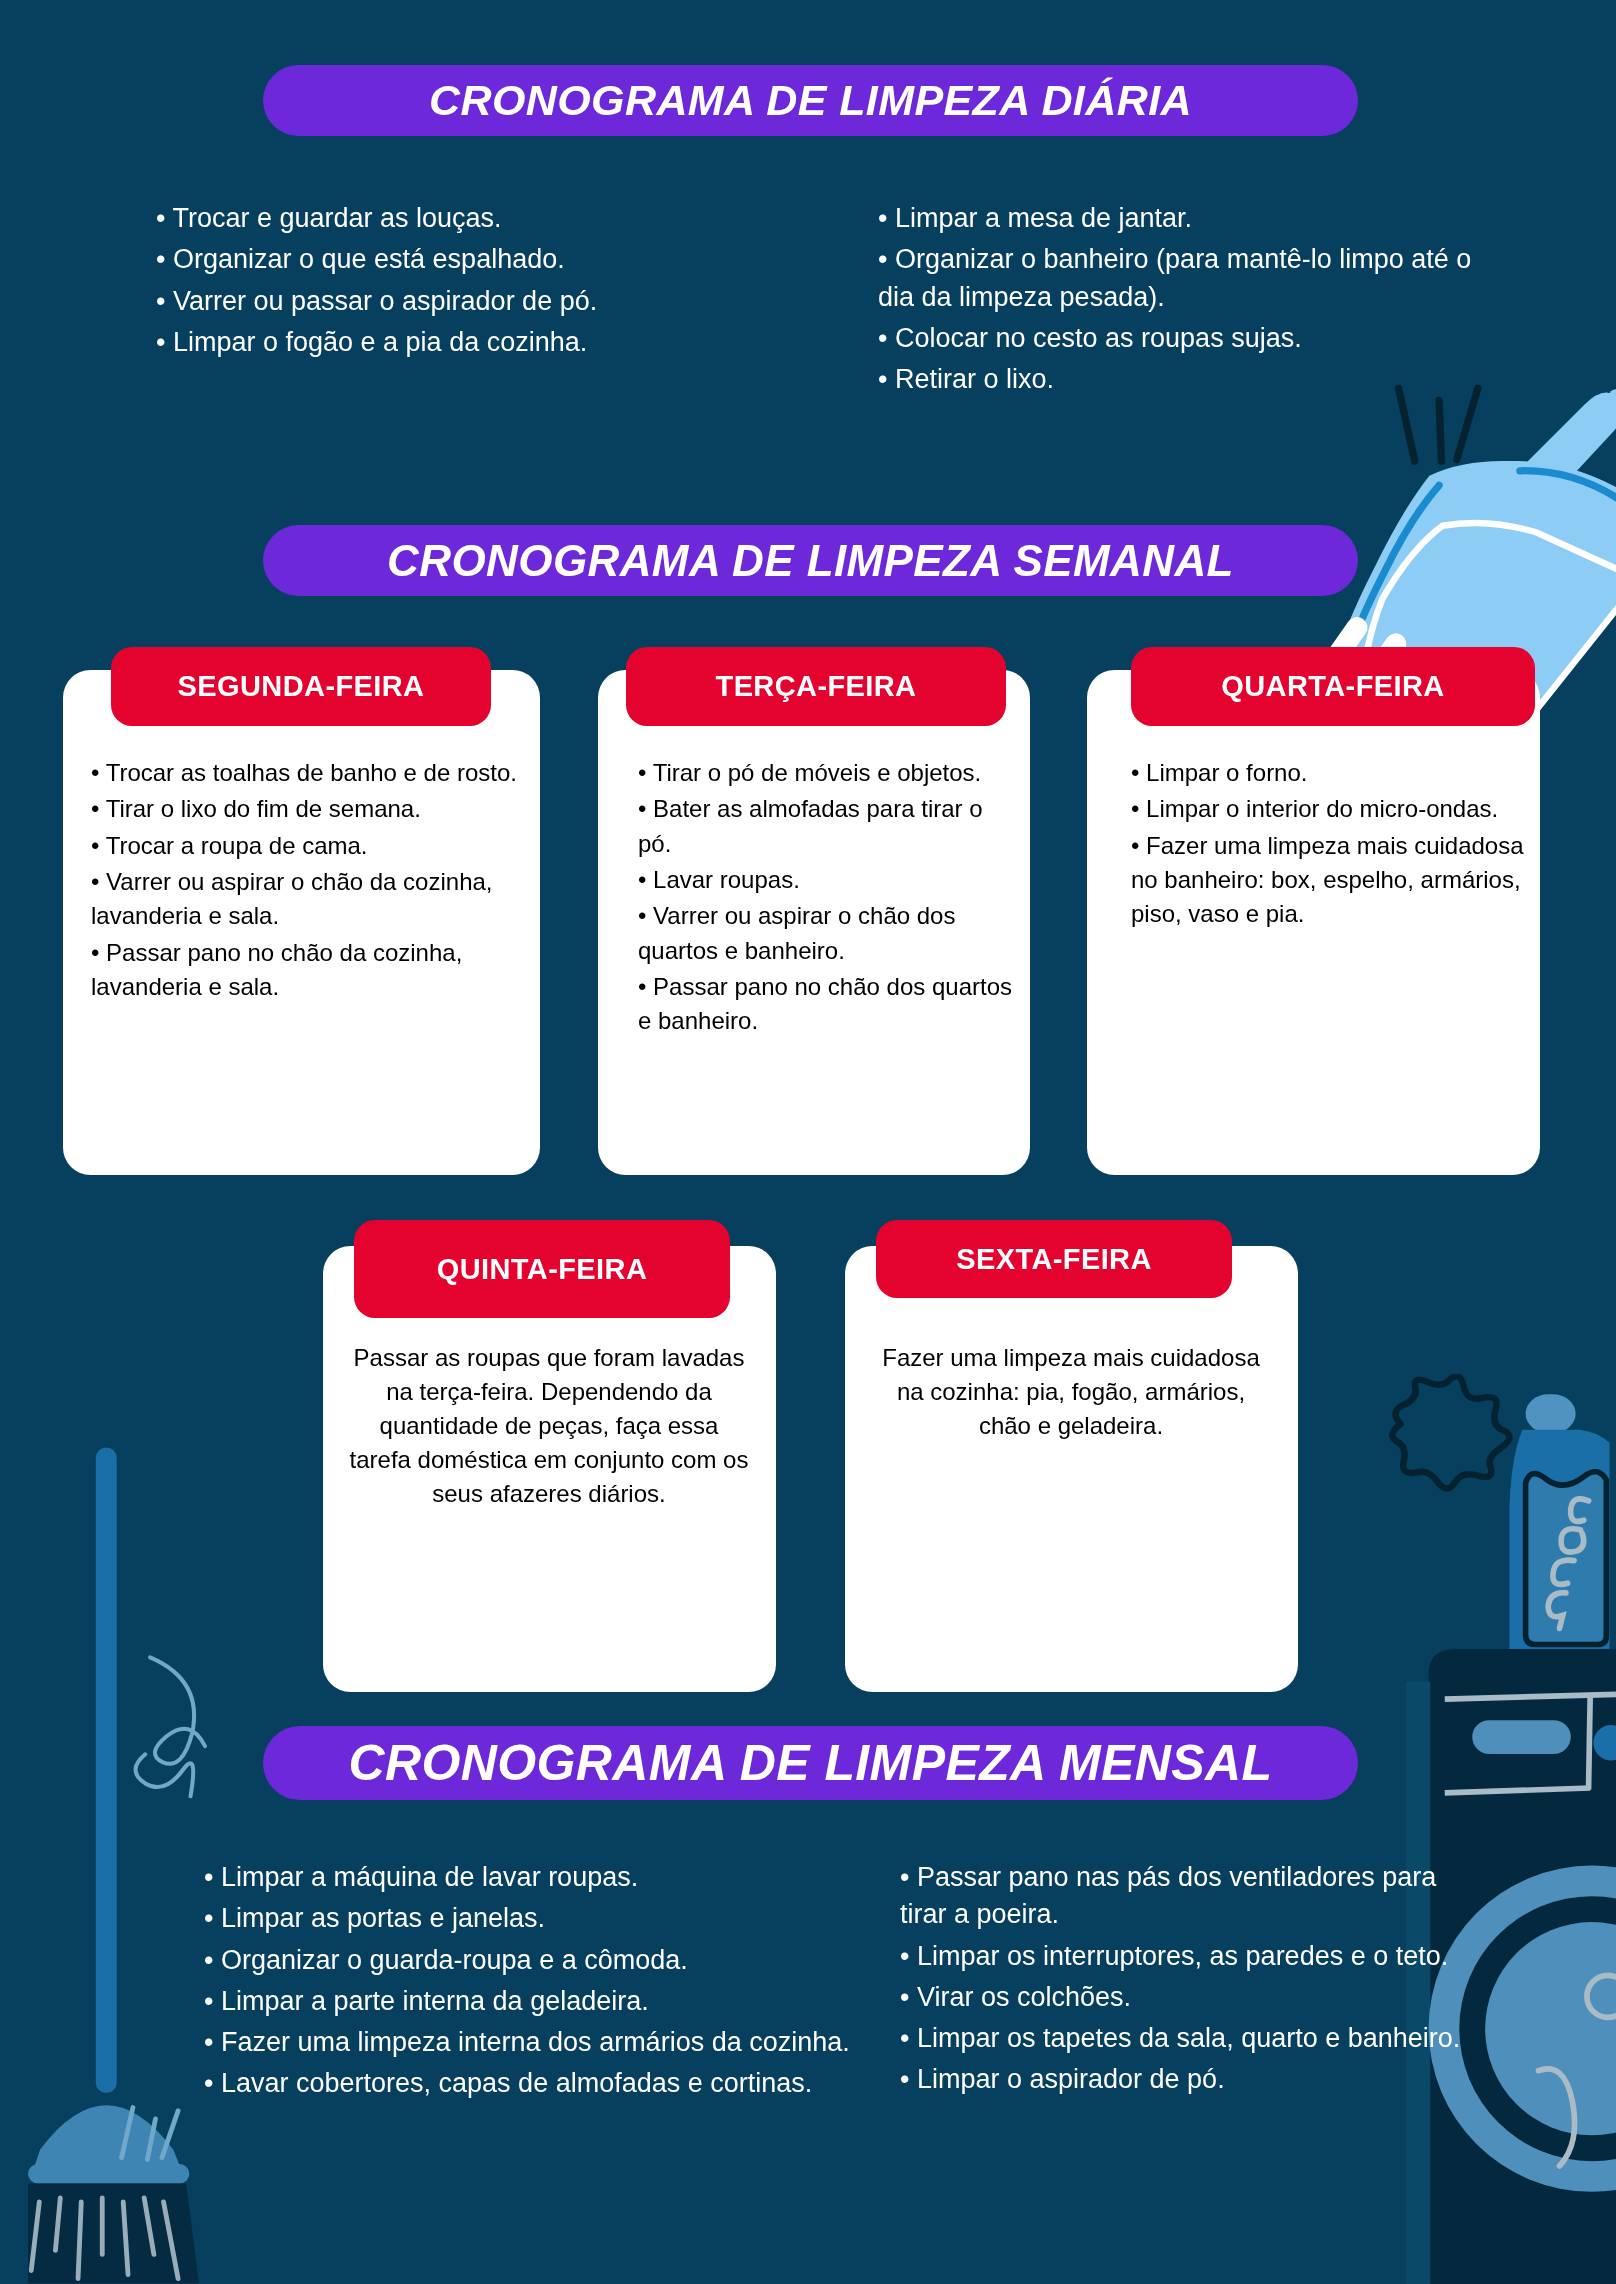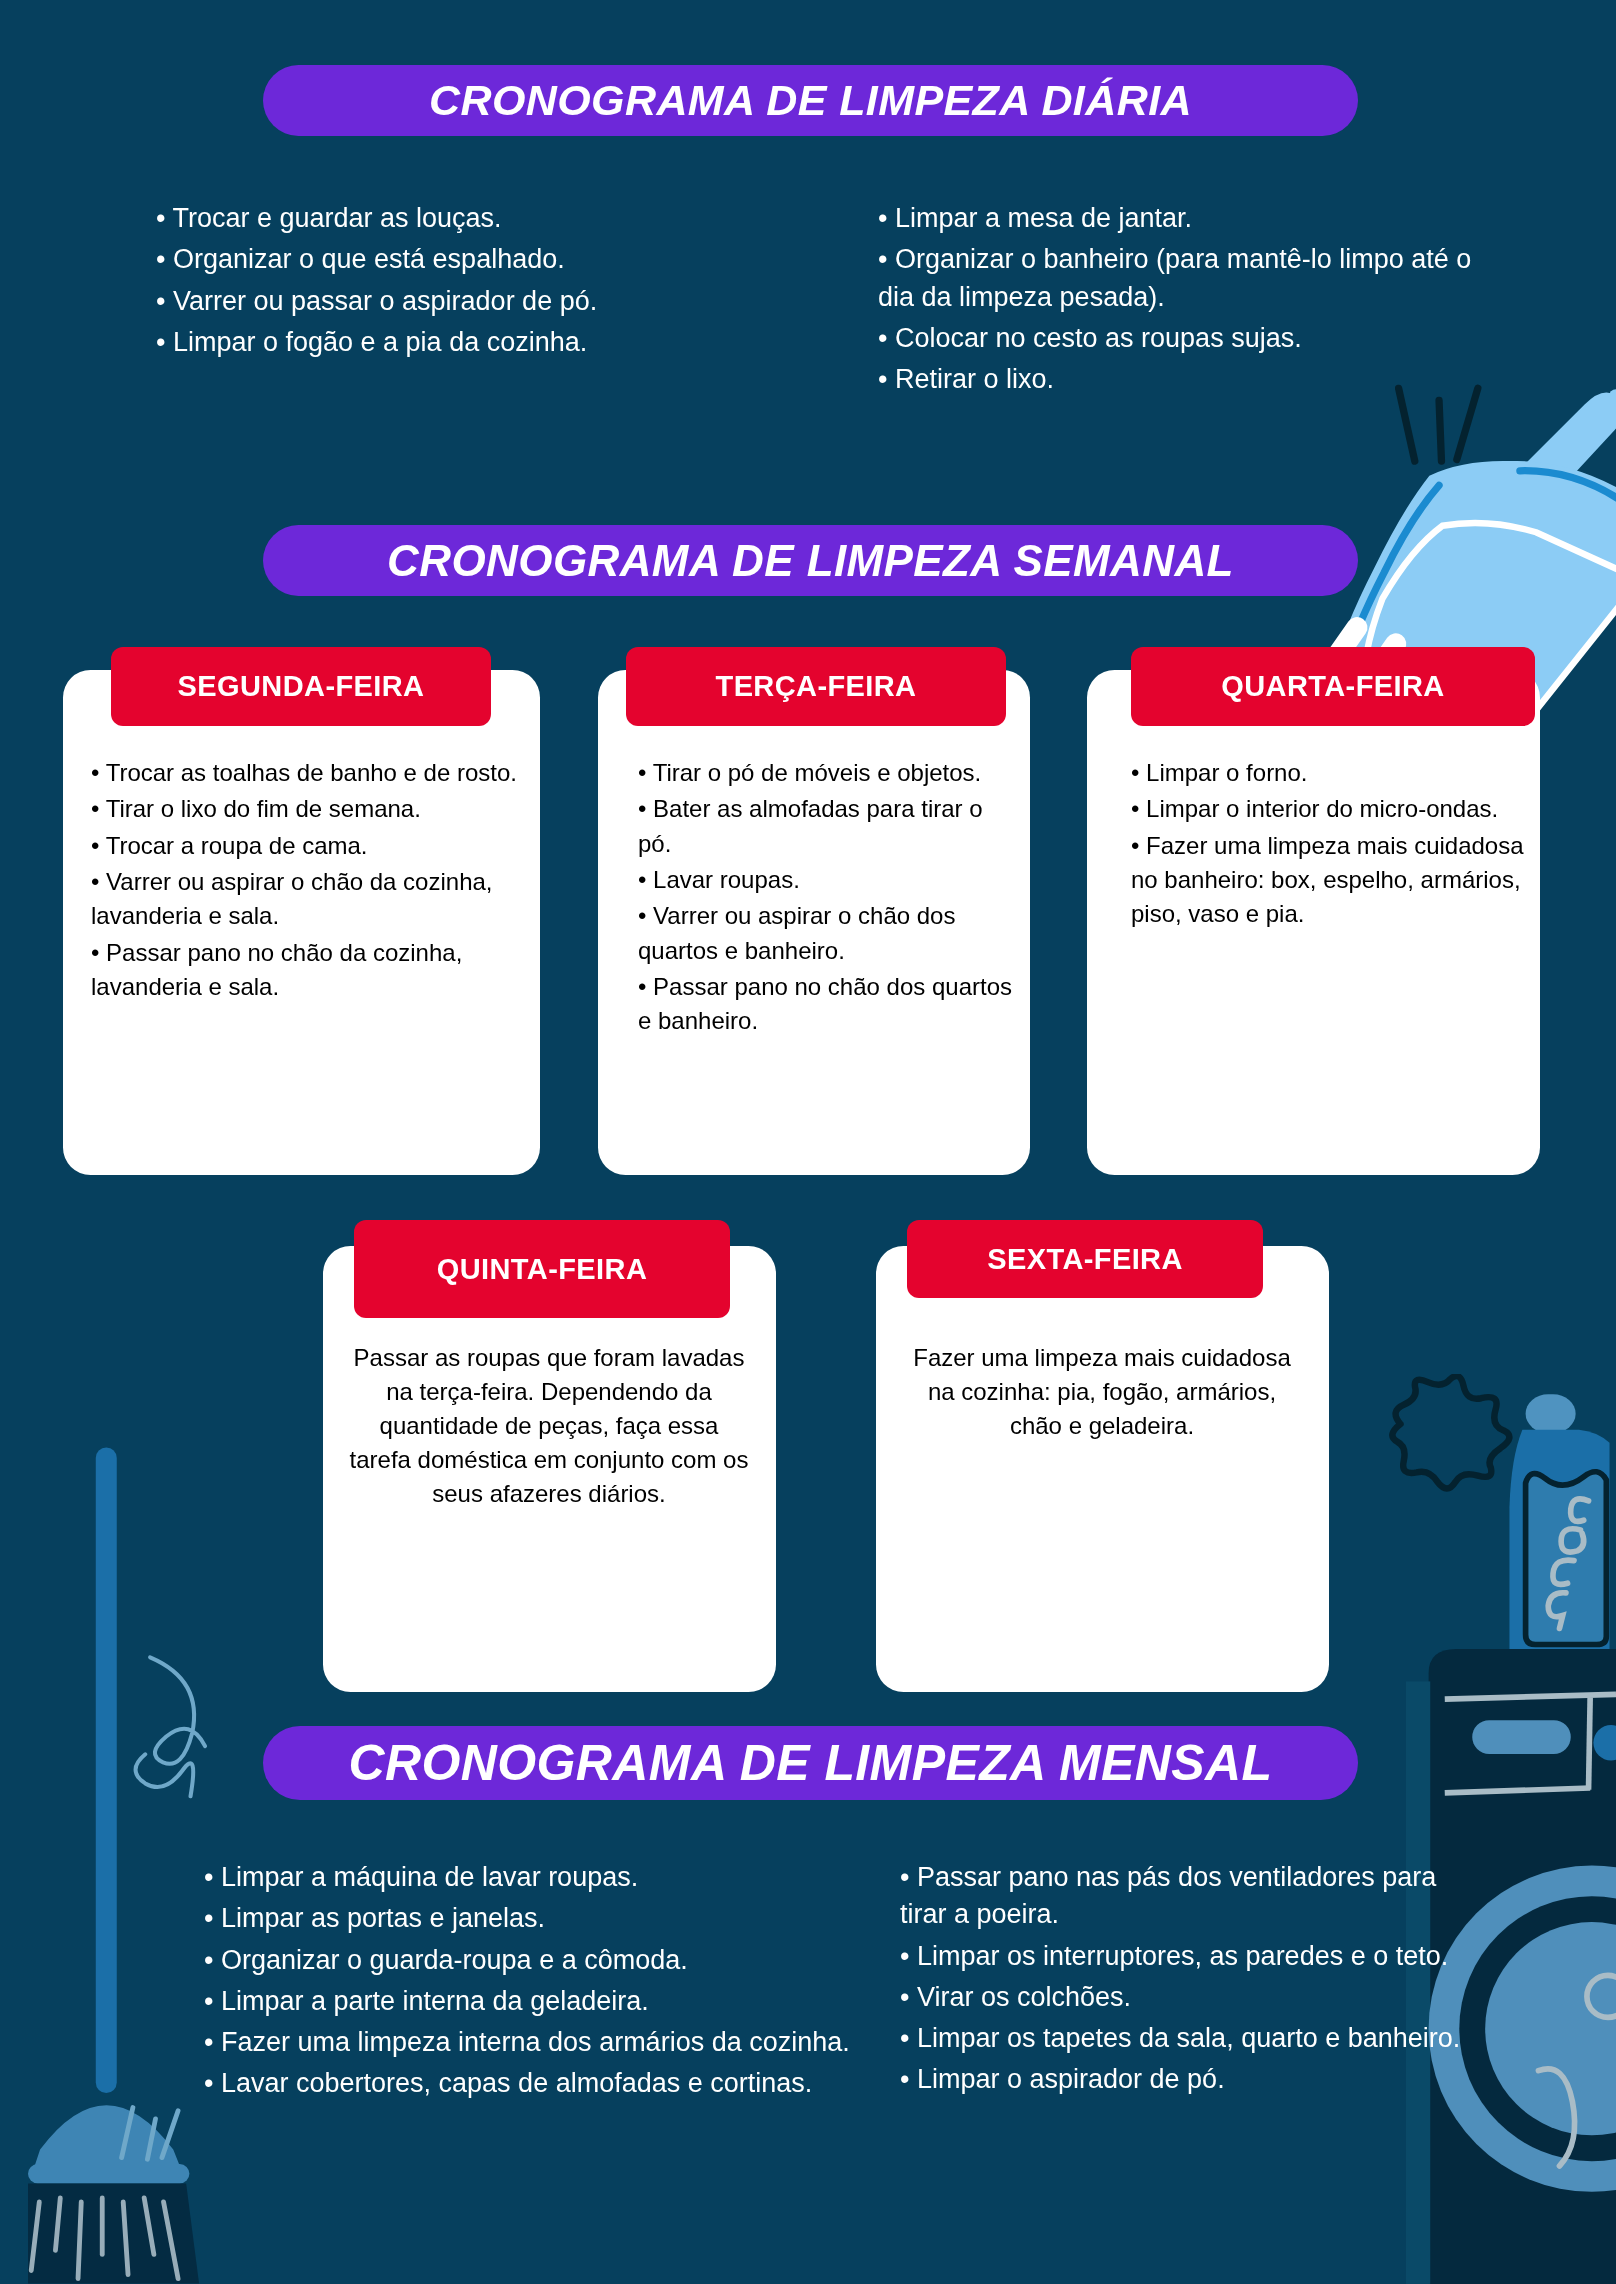--- a/index.html
+++ b/index.html
@@ -49,21 +49,21 @@
   .card-body{
     position:absolute;left:0;
     background:#FFFFFF;
     border-radius:27.5px;
     box-sizing:border-box;
     color:#101820;
   }
   .card-tab{
     position:absolute;
     background:#E4032E;
-    border-radius:12px;
+    border-radius:21px;
     color:#FFFFFF;
     font-weight:bold;
     font-size:29px;
     letter-spacing:0.4px;
     display:flex;align-items:center;justify-content:center;
     text-align:center;
     z-index:3;
     box-sizing:border-box;
   }
   .card-text{
@@ -253,21 +253,21 @@
     </div>
 
     <div class="card" id="card-thu" style="left:323px;top:1220px;width:453px;height:481px;">
       <div class="card-body"></div>
       <div class="card-tab">QUINTA-FEIRA</div>
       <div class="card-text centered">
         <p>Passar as roupas que foram lavadas na terça-feira. Dependendo da quantidade de peças, faça essa tarefa doméstica em conjunto com os seus afazeres diários.</p>
       </div>
     </div>
 
-    <div class="card" id="card-fri" style="left:876px;top:1220px;width:511px;height:481px;text-decoration:underline;">
+    <div class="card" id="card-fri" style="left:845px;top:1220px;width:511px;height:481px;text-decoration:underline;">
       <div class="card-body"></div>
       <div class="card-tab">SEXTA-FEIRA</div>
       <div class="card-text centered">
         <p>Fazer uma limpeza mais cuidadosa na cozinha: pia, fogão, armários, chão e geladeira.</p>
       </div>
     </div>
 
     <div class="banner banner-monthly">CRONOGRAMA DE LIMPEZA MENSAL</div>
 
     <div class="dark-list monthly-left">

